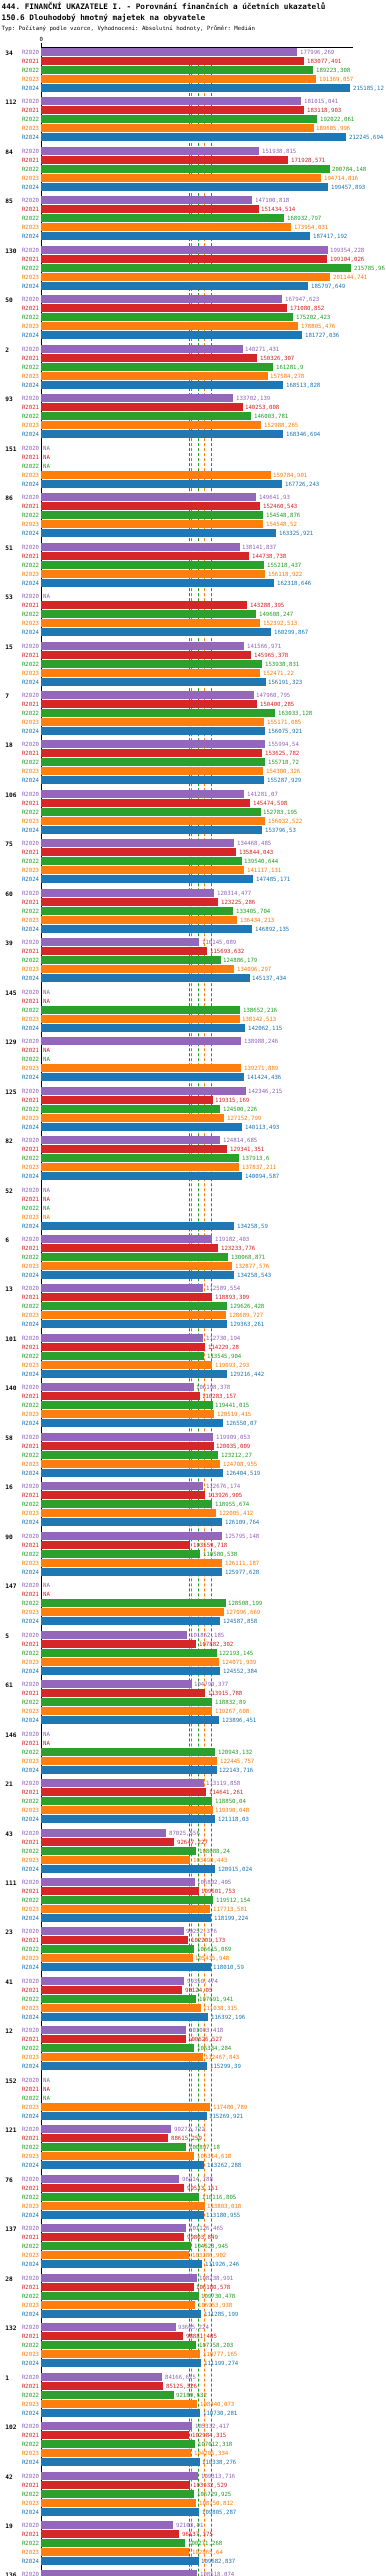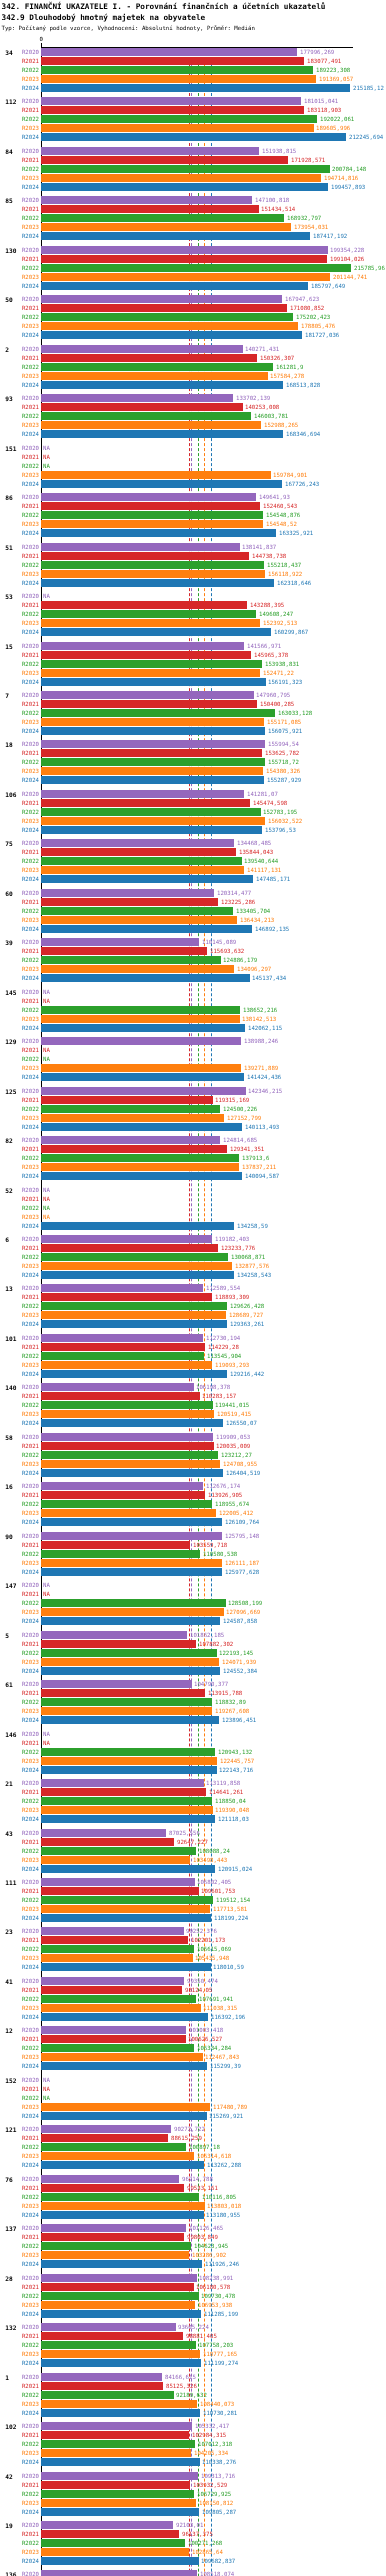--- a/index.html
+++ b/index.html
@@ -19,22 +19,22 @@
   .gid    { position:absolute; left:5.2px; top:0.5px; font-size:6.2px; font-weight:bold; color:#000; }
   .row    { position:absolute; left:0; width:386px; height:7.7px; }
   .ylab   { position:absolute; left:0; top:0.5px; width:39px; text-align:right; font-size:5.7px; }
   .bar    { position:absolute; left:41px; top:0; height:7.7px; }
   .vlab   { position:absolute; top:1px; font-size:5.7px; white-space:nowrap; }
 </style>
 </head>
 <body>
 
 <div id="page">
-  <div class="t1">342. FINANČNÍ UKAZATELE I. - Porovnání finančních a účetních ukazatelů</div>
-  <div class="t2">342.9 Dlouhodobý hmotný majetek na obyvatele</div>
+  <div class="t1">444. FINANČNÍ UKAZATELE I. - Porovnání finančních a účetních ukazatelů</div>
+  <div class="t2">150.6 Dlouhodobý hmotný majetek na obyvatele</div>
   <div class="t3">Typ: Počítaný podle vzorce, Vyhodnocení: Absolutní hodnoty, Průměr: Medián</div>
 
   <div class="tick0">0</div>
   <div class="tickmark"></div>
   <div class="topline"></div>
   <div class="spine"></div>
 
   <div id="medians">
       <div class="median" style="left: 191px; border-left-color: rgb(148, 103, 189);"></div>
       <div class="median" style="left: 189px; border-left-color: rgb(214, 39, 40);"></div>

